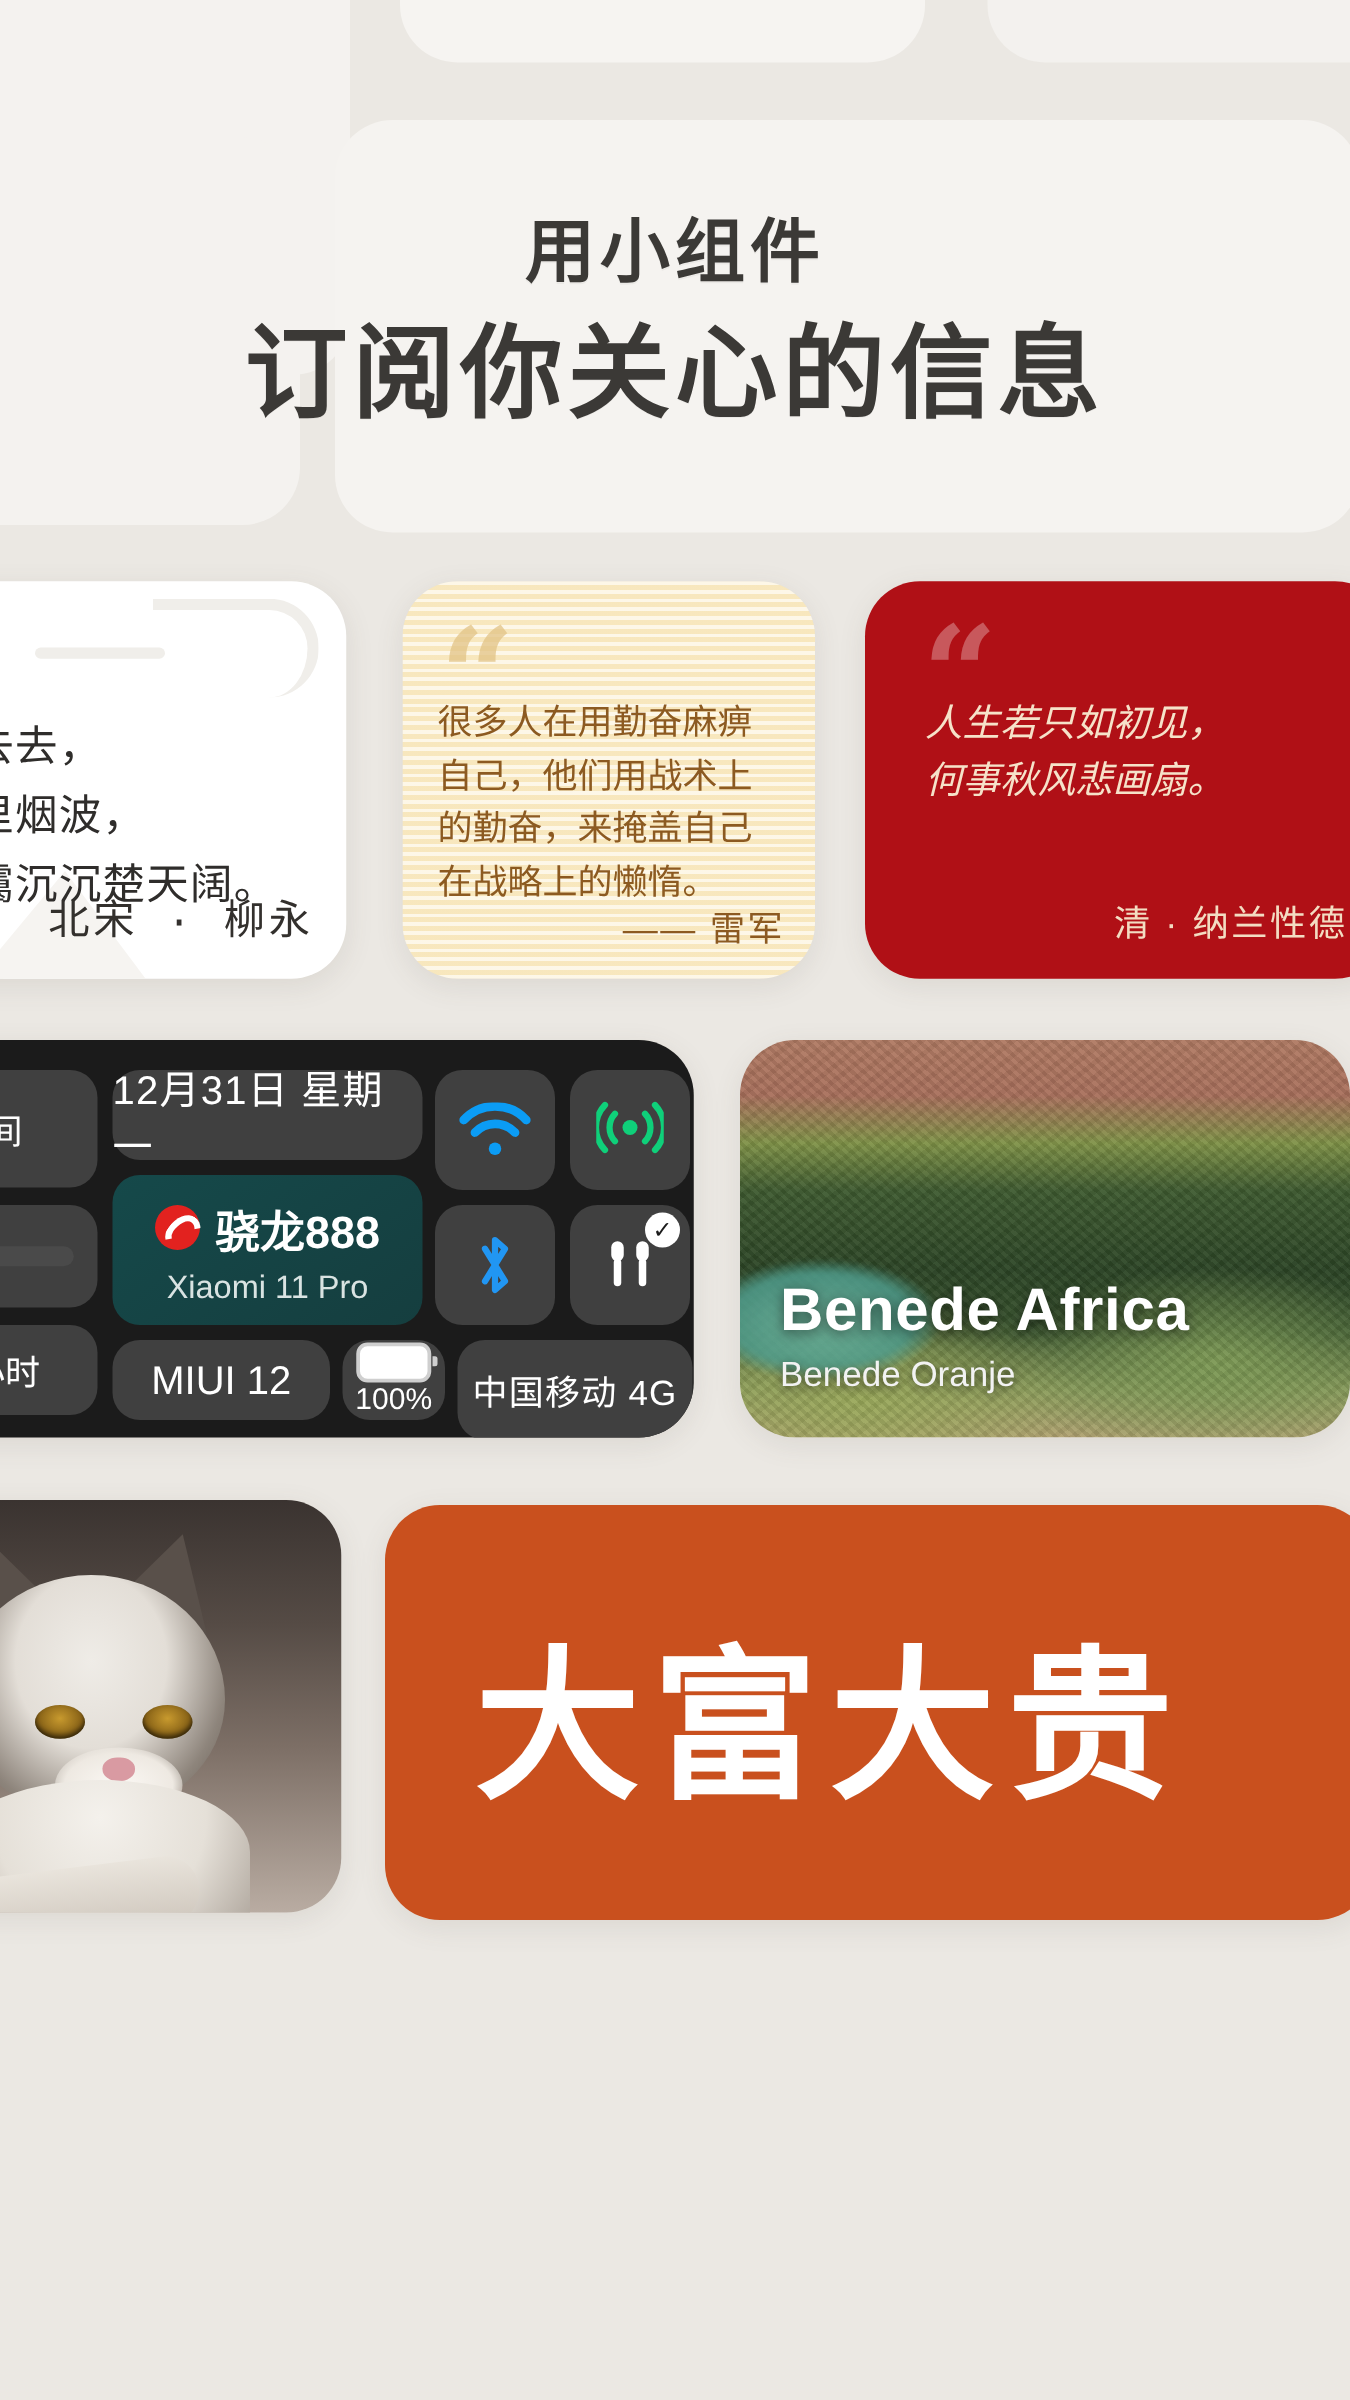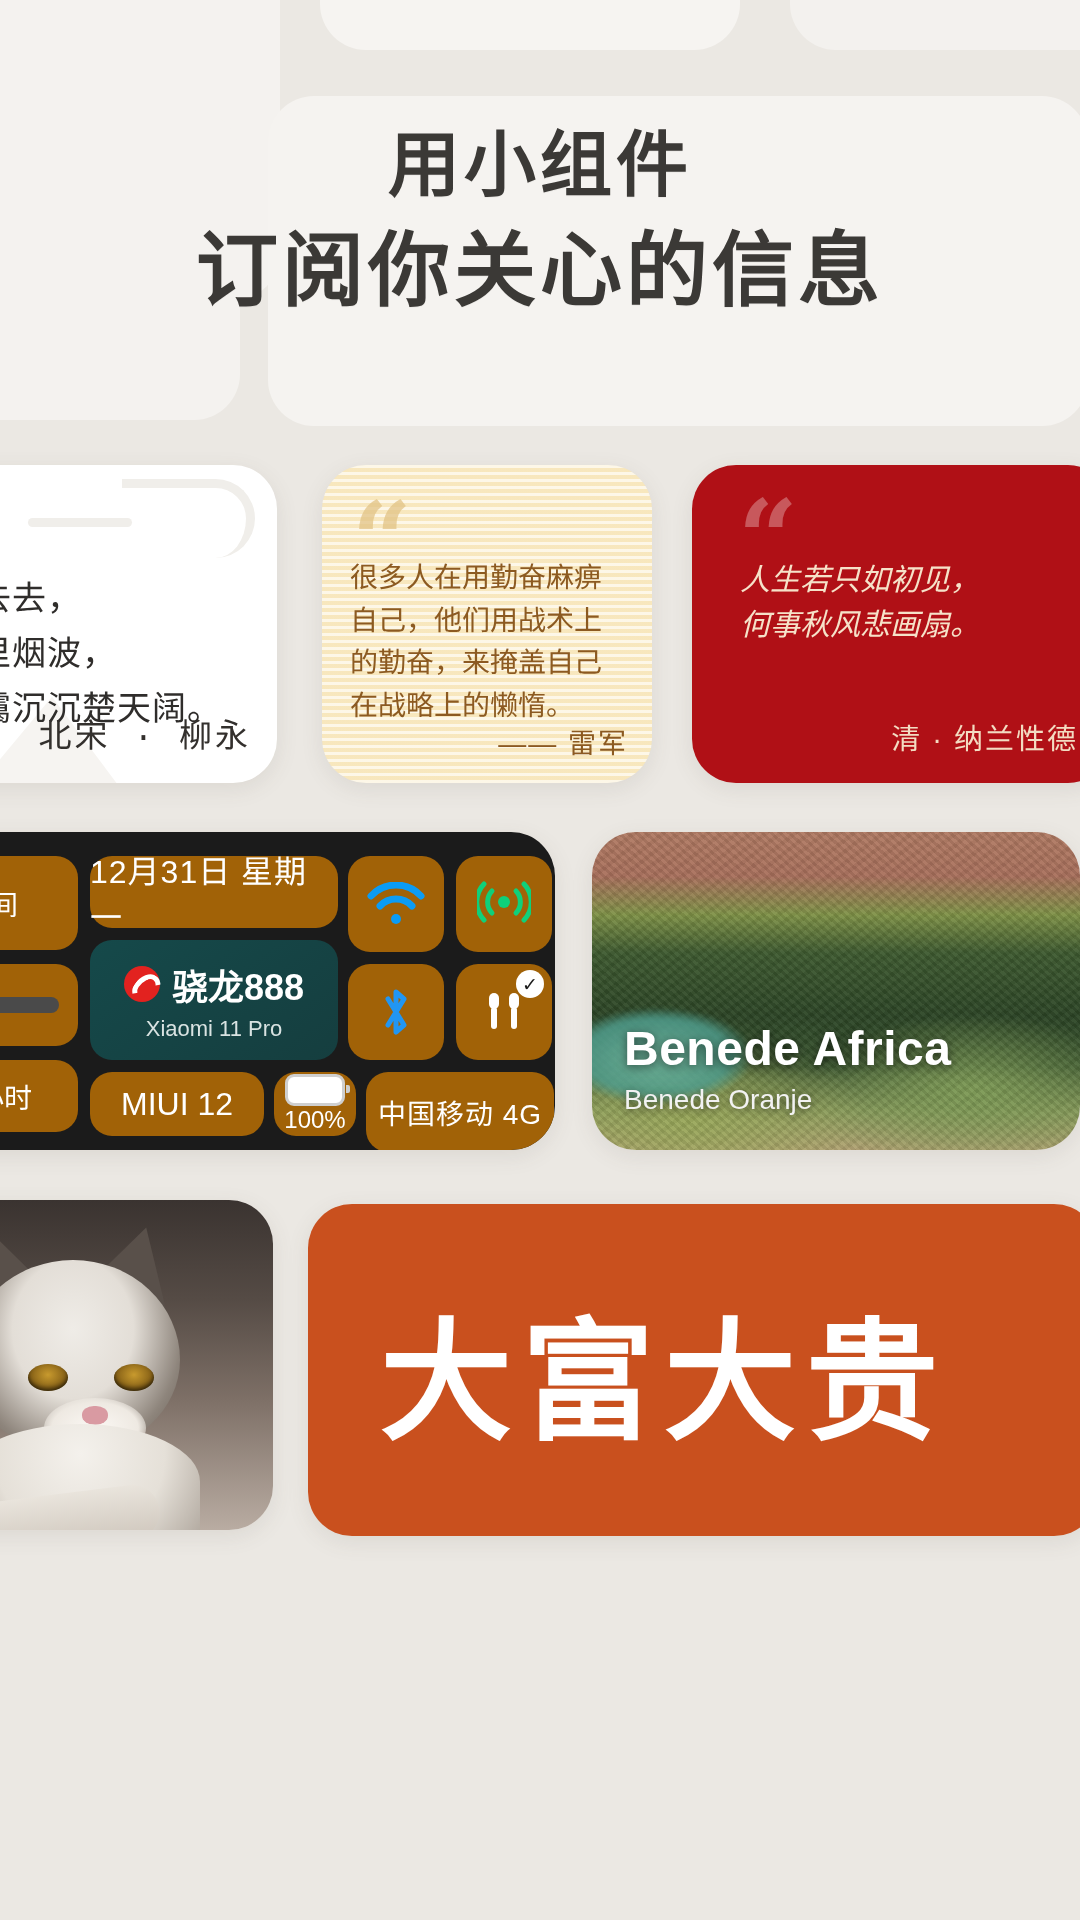--- a/index.html
+++ b/index.html
@@ -39,21 +39,21 @@
     position: absolute;
     left: 0; top: 120px; width: 1080px;
     text-align: center;
     color: #3b3936;
     font-family: "Liberation Serif", "DejaVu Serif", serif;
     font-weight: 700;
     letter-spacing: 4px;
     line-height: 1.28;
     text-shadow: 0 1px 0 rgba(0,0,0,0.04);
   }
-  .headline .ln1 { font-size: 72px; display:block; }
+  .headline .ln1 { font-size: 56px; display:block;margin-top:48px; }
   .headline .ln2 { font-size: 82px; display:block; margin-top: 8px;}
 
   
   .row1 { position:absolute; left:0; top:465px; width:1080px; height:330px; }
 
   .card { position:absolute; border-radius: 44px; box-shadow: 0 6px 22px rgba(90,80,70,0.10); }
 
   
   .poem-card {
     left: -88px; top: 0; width: 365px; height: 318px;
@@ -139,40 +139,40 @@
   .row2 { position:absolute; left:0; top:832px; width:1080px; height:330px; }
 
   .sys-card {
     left: -90px; top: 0; width: 645px; height: 318px;
     background: #1b1b1b;
     padding: 0;
     overflow: hidden;
   }
   .chip {
     position:absolute;
-    background:#a16207;
+    background:#404040;
     border-radius: 22px;
     display:flex; align-items:center; justify-content:center;
     color:#fff;
   }
   .chip-time   { left: 20px;  top: 24px;  width: 148px; height: 94px; flex-direction:column;}
   .chip-slider { left: 20px;  top: 132px; width: 148px; height: 82px; }
   .chip-hours  { left: 20px;  top: 228px; width: 148px; height: 72px; }
   .chip-date   { left: 180px; top: 24px;  width: 248px; height: 72px; font-size: 32px; letter-spacing:1px;}
   .chip-cpu    { left: 180px; top: 108px; width: 248px; height: 120px; background: linear-gradient(145deg,#15494a,#153e3f); flex-direction:column; gap:6px;}
   .chip-miui   { left: 180px; top: 240px; width: 174px; height: 64px; font-size: 32px; }
   .chip-batt   { left: 364px; top: 240px; width: 82px;  height: 64px; flex-direction:column; gap:0;}
   .chip-carrier{ left: 456px; top: 240px; width: 188px; height: 80px; font-size: 28px; letter-spacing:1px;}
   .chip-wifi   { left: 438px; top: 24px;  width: 96px;  height: 96px; }
   .chip-cell   { left: 546px; top: 24px;  width: 96px;  height: 96px; }
   .chip-bt     { left: 438px; top: 132px; width: 96px;  height: 96px; }
   .chip-buds   { left: 546px; top: 132px; width: 96px;  height: 96px; }
 
   .cpu-line1 { display:flex; align-items:center; gap:12px; font-size:36px; font-weight:600;}
-  .cpu-line2 { font-size: 22px; color:#d9e3e2; font-weight:400;}
+  .cpu-line2 { font-size: 26px; color:#d9e3e2; font-weight:400;}
   .snap-logo {
     width: 36px; height: 36px; border-radius: 50%;
     background:#e2221f; position:relative; flex:0 0 auto;
   }
   .snap-logo::after{
     content:""; position:absolute; left: 10px; top: 7px;
     width: 16px; height: 22px;
     border: 5px solid #fff; border-radius: 50% 50% 50% 50%/ 60% 60% 40% 40%;
     border-right-color: transparent; border-bottom-color: transparent;
     transform: rotate(35deg);

